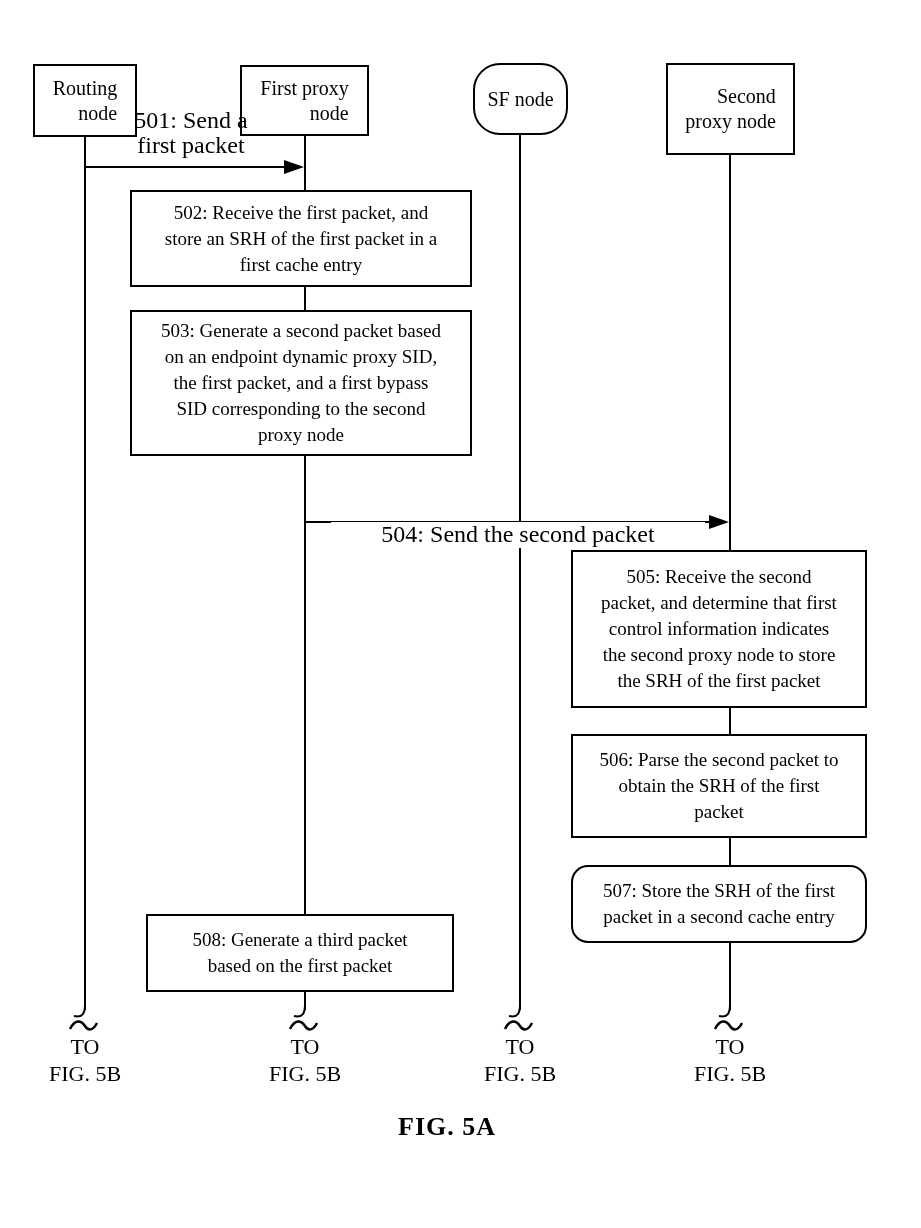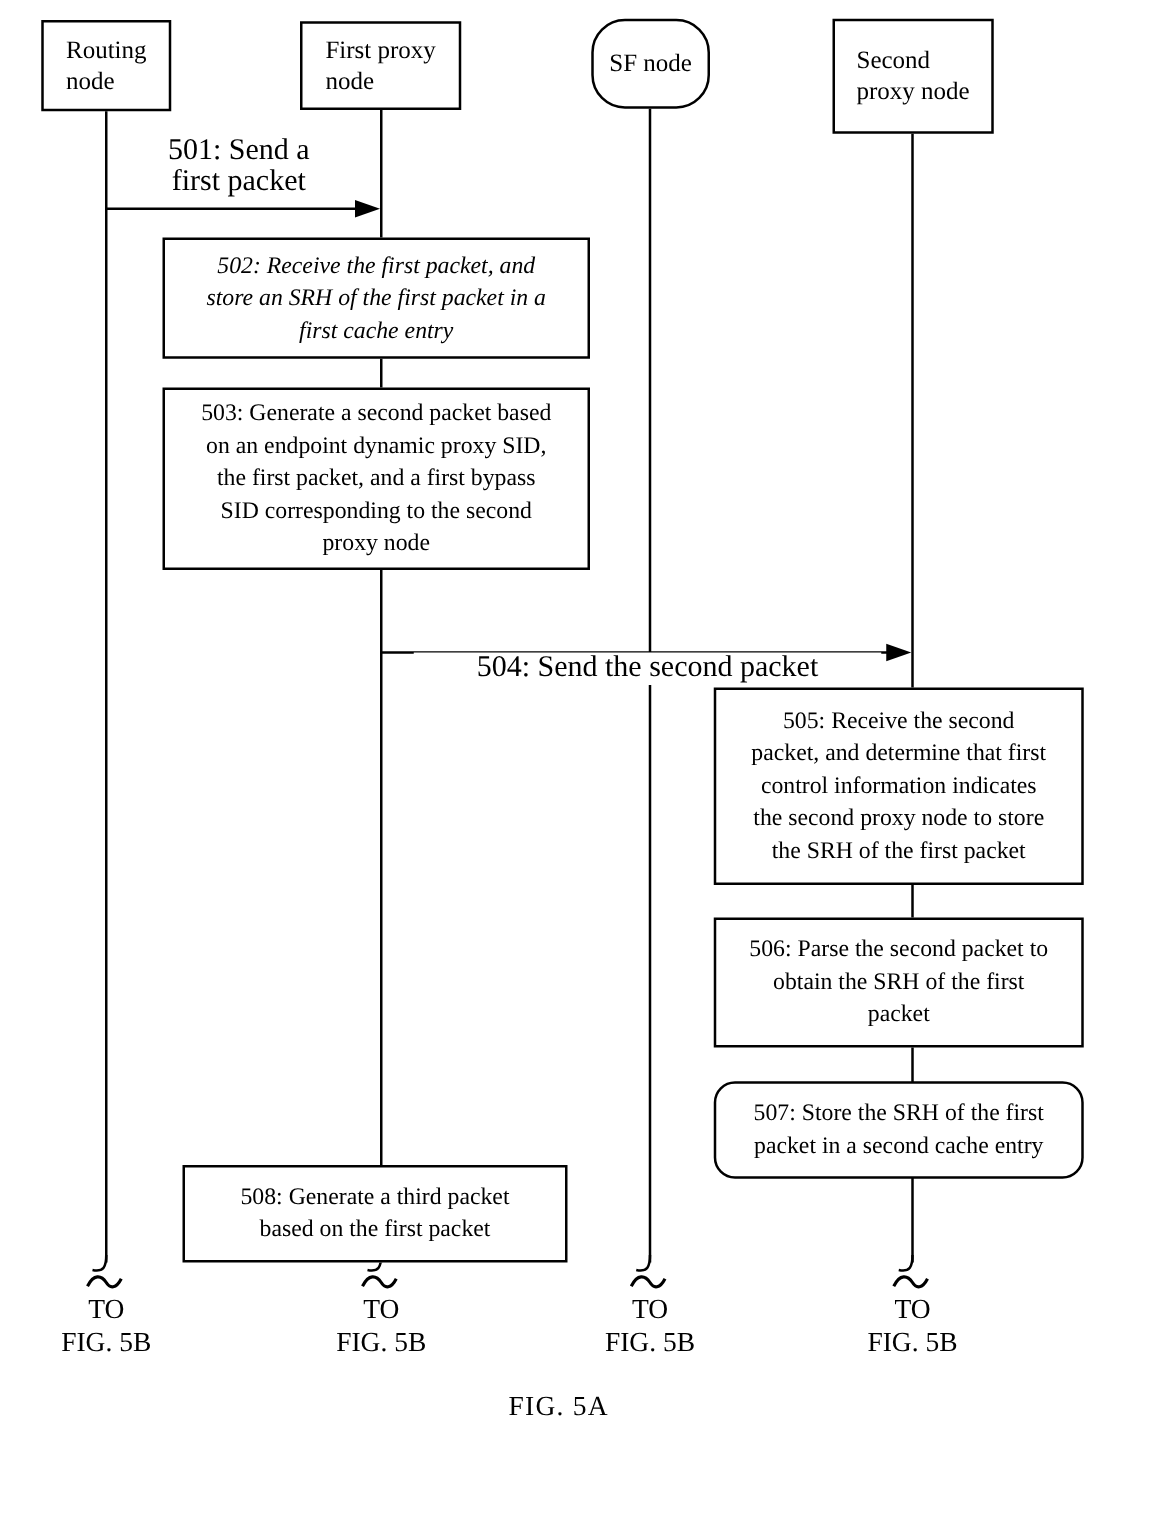--- a/index.html
+++ b/index.html
@@ -23,25 +23,26 @@
     z-index: 0;
   }
   .actor {
     position: absolute;
     box-sizing: border-box;
     border: 2px solid #000;
     background: #fff;
     display: flex;
     align-items: center;
     justify-content: center;
-    text-align: left;
+    text-align: right;
     white-space: pre-line;
     font-size: 20px;
     line-height: 25px;
     z-index: 2;
+    margin-top: 48px;
   }
   .step {
     position: absolute;
     box-sizing: border-box;
     border: 2px solid #000;
     background: #fff;
     display: flex;
     align-items: center;
     justify-content: center;
     text-align: center;
@@ -67,23 +68,24 @@
     position: absolute;
     text-align: center;
     white-space: pre-line;
     font-size: 22px;
     line-height: 27px;
     z-index: 2;
   }
   .caption {
     position: absolute;
     text-align: center;
-    font-size: 22px;
+    font-size: 26px;
     letter-spacing: 1px;
     z-index: 2;
+    font-weight: bold;
   }
 </style>
 </head>
 <body>
 
 <div class="stage">
 
   <svg class="overlay" width="921" height="1228" viewBox="0 0 921 1228">
 
     <line x1="85" y1="88" x2="85" y2="1010" stroke="#000" stroke-width="2"></line>
@@ -112,39 +114,39 @@
   <div class="actor" style="left:240px; top:17px; width:129px; height:71px;">First proxy
 node</div>
   <div class="actor" style="left:473px; top:15px; width:95px;  height:72px;border-radius:27px;">SF node</div>
   <div class="actor" style="left:666px; top:15px; width:129px; height:92px;">Second
 proxy node</div>
 
   <div class="msg" style="left:130px; top:108px; width:122px;">501: Send a
 first packet</div>
   <div class="msg masked" style="left:331px; top:482px; width:374px; height:26px;">504: Send the second packet</div>
 
-  <div class="step" style="left:130px; top:190px; width:342px; height:97px;font-style:italic;">502: Receive the first packet, and
+  <div class="step" style="left:130px; top:190px; width:342px; height:97px;">502: Receive the first packet, and
 store an SRH of the first packet in a
 first cache entry</div>
   <div class="step" style="left:130px; top:310px; width:342px; height:146px;">503: Generate a second packet based
 on an endpoint dynamic proxy SID,
 the first packet, and a first bypass
 SID corresponding to the second
 proxy node</div>
   <div class="step" style="left:571px; top:550px; width:296px; height:158px;">505: Receive the second
 packet, and determine that first
 control information indicates
 the second proxy node to store
 the SRH of the first packet</div>
   <div class="step" style="left:571px; top:734px; width:296px; height:104px;">506: Parse the second packet to
 obtain the SRH of the first
 packet</div>
   <div class="step" style="left:571px; top:865px; width:296px; height:78px;border-radius:17px;">507: Store the SRH of the first
 packet in a second cache entry</div>
-  <div class="step" style="left:146px; top:914px; width:308px; height:78px;margin-top:18px;">508: Generate a third packet
+  <div class="step" style="left:146px; top:914px; width:308px; height:78px;">508: Generate a third packet
 based on the first packet</div>
 
   <div class="cont" style="left:15px;  top:1033px; width:140px;">TO
 FIG. 5B</div>
   <div class="cont" style="left:235px; top:1033px; width:140px;">TO
 FIG. 5B</div>
   <div class="cont" style="left:450px; top:1033px; width:140px;">TO
 FIG. 5B</div>
   <div class="cont" style="left:660px; top:1033px; width:140px;">TO
 FIG. 5B</div>

